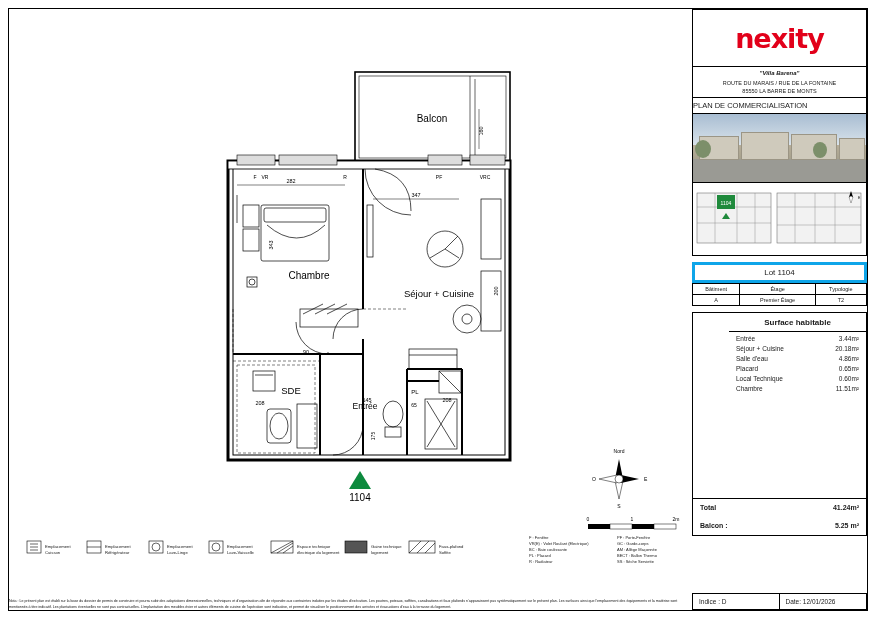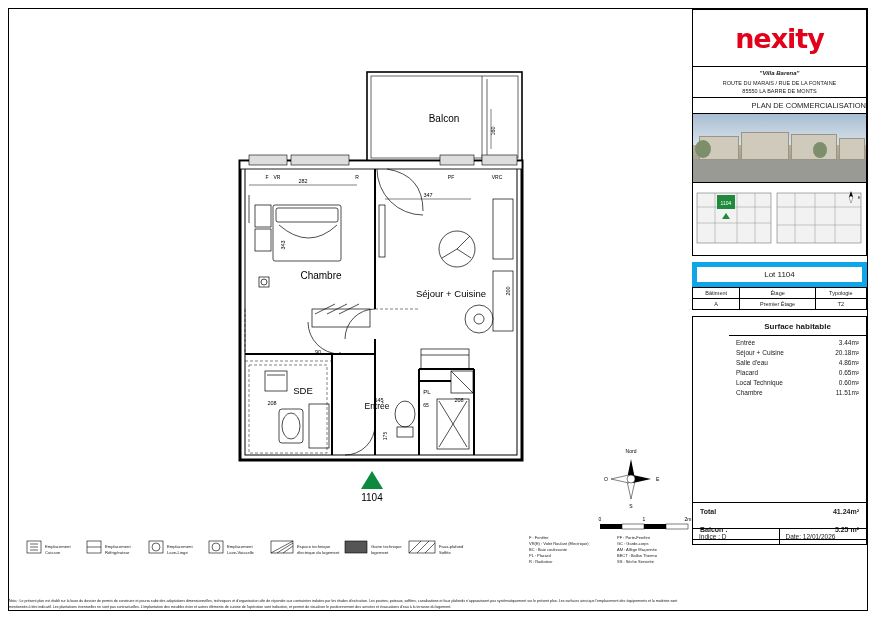--- a/index.html
+++ b/index.html
@@ -1,53 +1,53 @@
 <!DOCTYPE html>
 <html><head>
 <meta charset="utf-8">
 <style>
   html,body{margin:0;padding:0;background:#ffffff;}
   body{width:876px;height:619px;font-family:"Liberation Sans",sans-serif;color:#1a1a1a;overflow:hidden;}
   .page{position:relative;width:876px;height:619px;box-sizing:border-box;padding:8px;}
   .frame{position:absolute;left:8px;top:8px;width:860px;height:603px;border:1px solid #000;box-sizing:border-box;}
 
   
-  .right{position:absolute;right:9px;top:9px;width:175px;height:536px;box-sizing:border-box;}
+  .right{position:absolute;right:9px;top:9px;width:175px;height:601px;box-sizing:border-box;}
   .logo{height:58px;display:flex;align-items:center;justify-content:center;border:1px solid #000;box-sizing:border-box;}
   .logo-text{font-family:"DejaVu Sans",sans-serif;font-weight:bold;font-size:27px;color:#e2001a;letter-spacing:-1px;}
   .res{font-size:5.5px;text-align:center;border-left:1px solid #000;border-right:1px solid #000;padding:2px 0 1px;line-height:1.6;}
   .res .rname{font-size:6px;font-style:italic;font-weight:bold;}
-  .titlebar{border:1px solid #000;border-top:1px solid #000;text-align:right;font-size:7.5px;padding:3px 0;font-weight:500;}
+  .titlebar{border:1px solid #000;border-top:1px solid #000;text-align:left;font-size:7.5px;padding:3px 0;font-weight:500;}
   .photo{height:68px;border:1px solid #000;border-top:none;overflow:hidden;position:relative;background:linear-gradient(#9fb7cd,#c9d6e2 45%,#b9c3b0 46%,#9aa88c);}
   .sky{position:absolute;left:0;top:0;right:0;height:46%;background:linear-gradient(#a8bdd2,#d8e2ea);}
   .ground{position:absolute;left:0;bottom:0;right:0;height:54%;background:linear-gradient(#b7ae9a,#8d8d78);}
   .road{position:absolute;left:0;bottom:0;width:100%;height:34%;background:#9a9a94;}
   .bld{position:absolute;background:#cfcabc;border:1px solid #9b9585;}
   .tree{position:absolute;border-radius:50%;background:#7c8f6a;}
   .keyplan{height:72px;border:1px solid #000;border-top:none;position:relative;background:#ffffff;overflow:hidden;}
 
-  .lot{margin-top:6px;border:5px solid #0ea5e9;text-align:center;font-size:8px;padding:3px 0;font-weight:500;}
+  .lot{margin-top:6px;border:3px solid #0ea5e9;text-align:center;font-size:8px;padding:3px 0;font-weight:500;}
   .tbl{width:100%;border-collapse:collapse;font-size:5.5px;}
   .tbl td{border:1px solid #000;text-align:center;padding:2px 0;}
   .tbl .hd{font-size:5.5px;}
 
   .surf{margin-top:6px;border:1px solid #000;box-sizing:border-box;height:224px;position:relative;padding-left:36px;}
   .surf-h{text-align:center;font-size:8px;font-weight:bold;padding:5px 0 4px;border-bottom:1px solid #000;}
   .srow{display:flex;justify-content:space-between;font-size:6.5px;padding:3px 7px 0 7px;}
   .total{position:absolute;left:0;right:0;bottom:24px;display:flex;justify-content:space-between;font-size:7px;font-weight:bold;padding:0 7px;}
   .balcon{position:absolute;left:0;right:0;bottom:6px;display:flex;justify-content:space-between;font-size:7px;font-weight:bold;padding:0 7px;}
   .divline{position:absolute;left:0;right:0;bottom:36px;border-top:1px solid #000;}
 
   .indice{position:absolute;left:0;bottom:0;width:100%;display:flex;font-size:6.5px;}
   .indice>div{border:1px solid #000;box-sizing:border-box;padding:4px 6px;}
   .ind-l{width:50%;}
   .ind-r{width:50%;border-left:none !important;}
 
   
-  .plan{position:absolute;left:27px;top:9px;width:683px;height:601px;}
+  .plan{position:absolute;left:15px;top:9px;width:683px;height:601px;}
   svg{display:block;}
 
   
   .legend{position:absolute;left:9px;bottom:48px;width:683px;height:38px;}
   .leg-item{position:absolute;font-size:4.2px;line-height:1.35;}
   .note{position:absolute;left:9px;bottom:9px;width:683px;font-size:3.6px;line-height:1.5;color:#111;}
   .abbr{position:absolute;font-size:4px;line-height:1.5;}
 </style>
 </head>
 <body>

